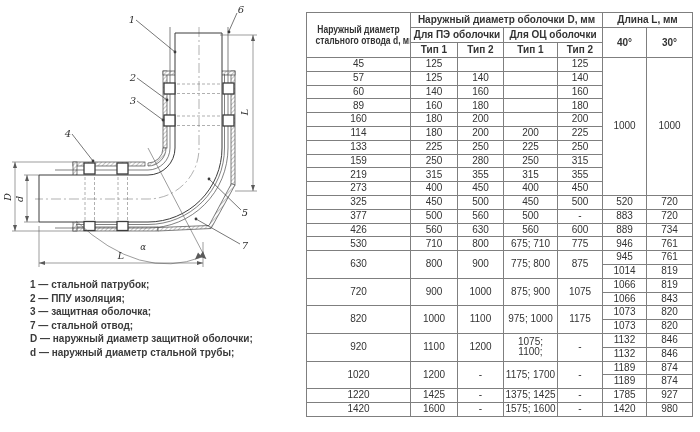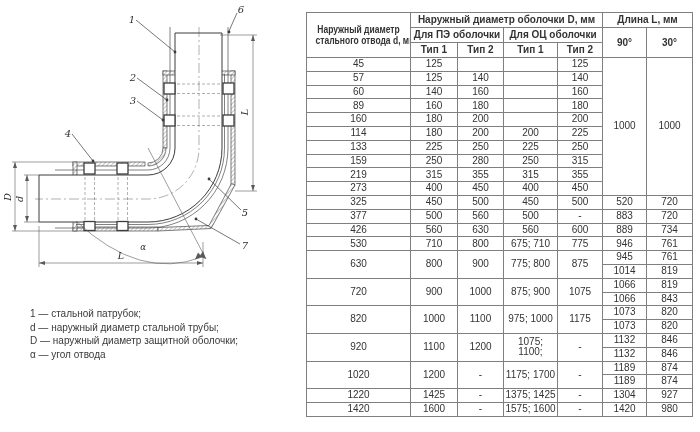--- a/index.html
+++ b/index.html
@@ -3,22 +3,22 @@
 <meta charset="utf-8">
 <style>
   html,body{margin:0;padding:0;background:#fff;}
   body{width:700px;height:432px;overflow:hidden;font-family:"Liberation Sans",sans-serif;}
   .app{position:relative;width:700px;height:432px;background:#fff;}
 
   
   .drawing{position:absolute;left:0;top:0;width:302px;height:276px;}
 
   
-  .legend{position:absolute;left:30px;top:278px;color:#3a3a3a;font-size:10px;font-weight:normal;
-          line-height:13.6px;white-space:nowrap;margin-top:29px;}
+  .legend{position:absolute;left:30px;top:278px;color:#3a3a3a;font-size:10px;font-weight:bold;
+          line-height:13.6px;white-space:nowrap;}
   .legend-line span{display:inline;}
   .legend-key{display:inline-block;min-width:8px;}
 
   
   .tbl-wrap{position:absolute;left:306px;top:12px;}
   table.spec{border-collapse:collapse;table-layout:fixed;width:386px;color:#333;}
   table.spec th, table.spec td{border:1px solid #7f7f7f;text-align:center;vertical-align:middle;
       padding:0 1px;overflow:hidden;}
   table.spec th{font-size:10px;font-weight:bold;height:14px;line-height:1.12;}
   table.spec td{font-size:10px;height:12.8px;line-height:1.05;white-space:pre;}
@@ -139,23 +139,25 @@
       <text x="133" y="104">3</text>
       <text x="68" y="137">4</text>
       <text x="245" y="216">5</text>
       <text x="245" y="249">7</text>
     </g>
   </svg>
   </div>
 
   <div class="legend">
       <div class="legend-line"><span class="legend-key">1</span><span> — </span><span>стальной патрубок;</span></div>
+      <div class="legend-line"><span class="legend-key">2</span><span> — </span><span>ППУ изоляция;</span></div>
+      <div class="legend-line"><span class="legend-key">3</span><span> — </span><span>защитная оболочка;</span></div>
+      <div class="legend-line"><span class="legend-key">7</span><span> — </span><span>стальной отвод;</span></div>
+      <div class="legend-line"><span class="legend-key">D</span><span> — </span><span>наружный диаметр защитной оболочки;</span></div>
       <div class="legend-line"><span class="legend-key">d</span><span> — </span><span>наружный диаметр стальной трубы;</span></div>
-      <div class="legend-line"><span class="legend-key">D</span><span> — </span><span>наружный диаметр защитной оболочки;</span></div>
-      <div class="legend-line"><span class="legend-key">α</span><span> — </span><span>угол отвода</span></div>
     </div>
 
   <div class="tbl-wrap">
     <table class="spec">
       <colgroup>
         <col style="width:104px">
           <col style="width:47px">
           <col style="width:46px">
         <col style="width:54px">
           <col style="width:45px">
@@ -167,21 +169,21 @@
           <th rowspan="3">
             <span class="hdr-2line">Наружный диаметр</span>
             <span class="hdr-2line">стального отвода d, мм</span>
           </th>
           <th colspan="4">Наружный диаметр оболочки D, мм</th>
           <th colspan="2">Длина L, мм</th>
         </tr>
         <tr>
           <th colspan="2">Для ПЭ оболочки</th>
           <th colspan="2">Для ОЦ оболочки</th>
-          <th rowspan="2">90°</th>
+          <th rowspan="2">40°</th>
           <th rowspan="2">30°</th>
         </tr>
         <tr>
           <th>Тип 1</th>
           <th>Тип 2</th>
           <th>Тип 1</th>
           <th>Тип 2</th>
         </tr>
       </thead>
       <tbody>
@@ -358,21 +360,21 @@
           <tr>
             <td>1189</td>
             <td>874</td>
           </tr>
           <tr>
             <td>1220</td>
             <td>1425</td>
             <td>-</td>
             <td>1375; 1425</td>
             <td>-</td>
-            <td>1304</td>
+            <td>1785</td>
             <td>927</td>
           </tr>
           <tr>
             <td>1420</td>
             <td>1600</td>
             <td>-</td>
             <td>1575; 1600</td>
             <td>-</td>
             <td>1420</td>
             <td>980</td>

